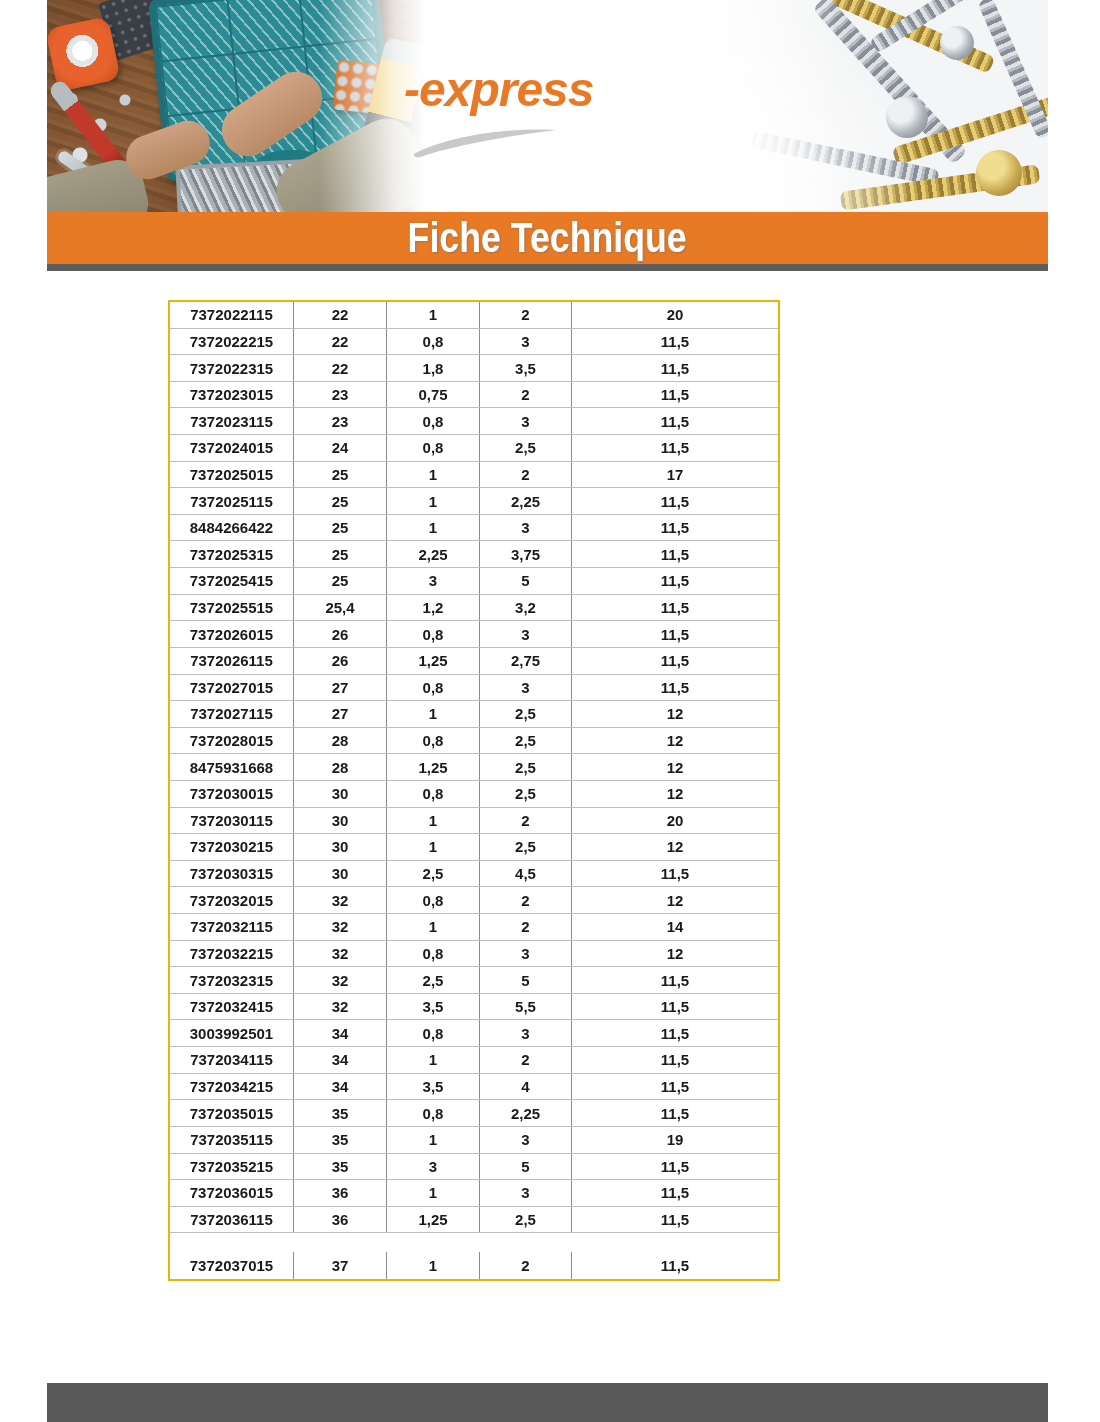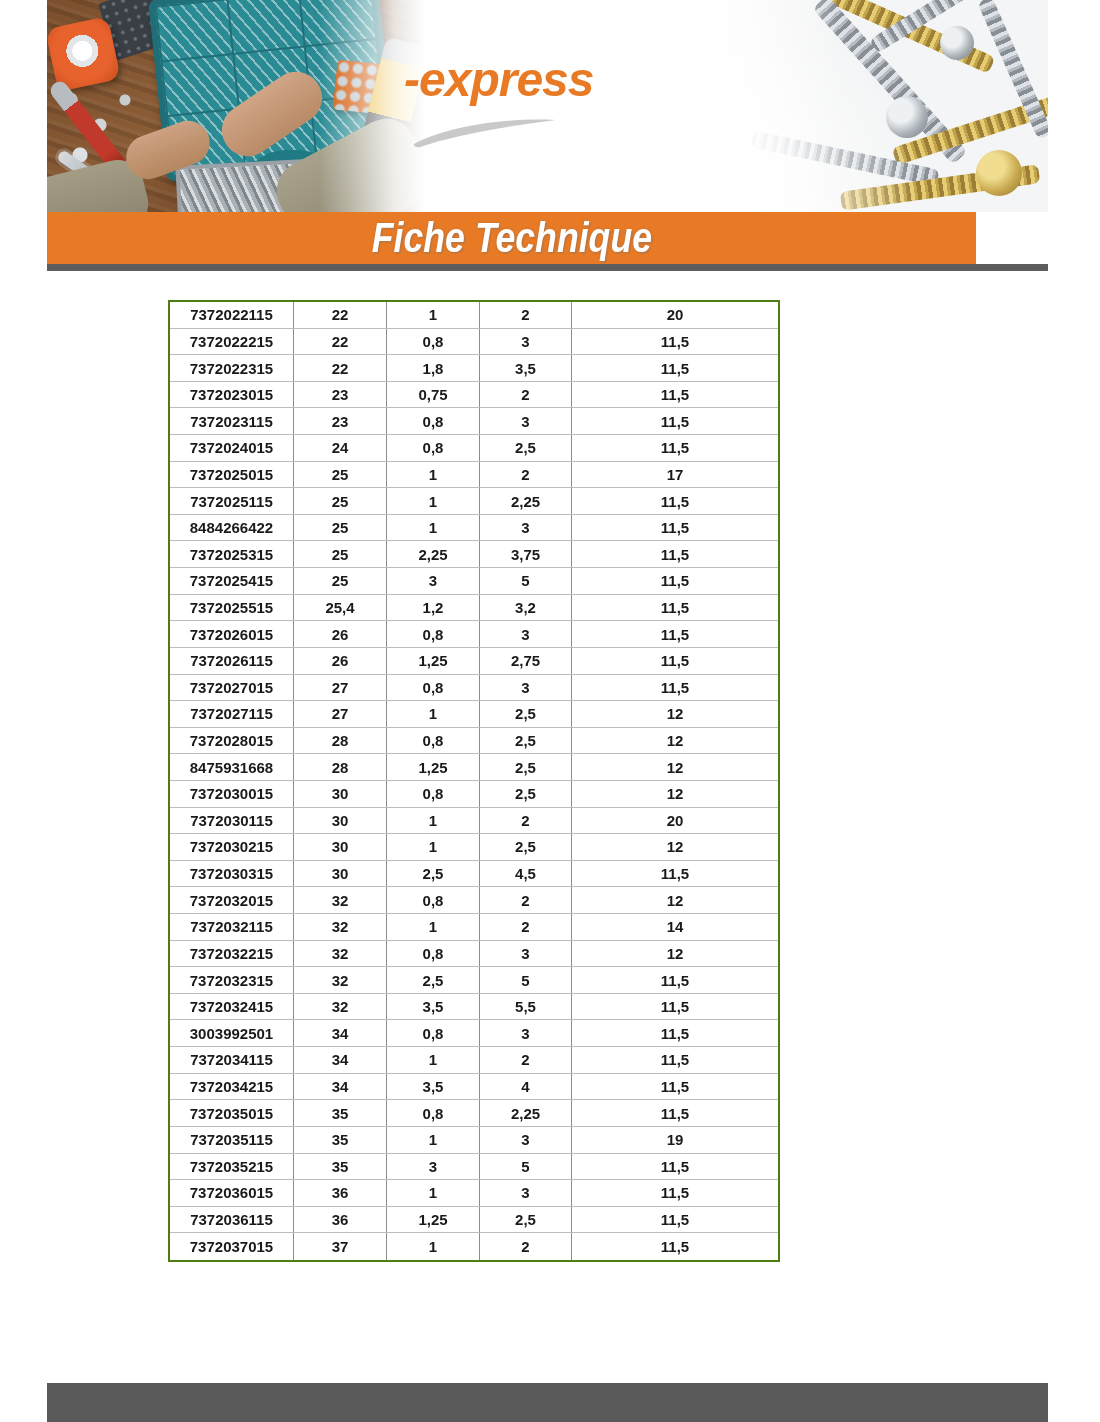--- a/index.html
+++ b/index.html
@@ -72,34 +72,34 @@
   .screw-head.goldh{background:radial-gradient(circle at 35% 35%,#f0dd90 0 30%,#c9a94f 60%,#8d7230 100%);}
   .photo-right-fade{position:absolute;inset:0;
     background:
       radial-gradient(circle at 0% 100%,#fff 0%,rgba(255,255,255,.75) 28%,rgba(255,255,255,0) 55%),
       linear-gradient(to right,#fff 0%,rgba(255,255,255,.85) 14%,rgba(255,255,255,0) 42%);}
   
   .logo{position:absolute;left:402px;top:56px;width:300px;}
   .logo-text{display:flex;align-items:baseline;white-space:nowrap;}
   .logo-vis{font-size:70px;font-weight:800;letter-spacing:-4px;color:var(--logo-gray,#55565a);line-height:1;}
   .logo-express{font-size:48px;font-weight:700;font-style:italic;letter-spacing:-1px;
-    color:var(--orange,#e87a25);line-height:1;margin-left:2px;}
+    color:var(--orange,#e87a25);line-height:1;margin-left:2px;margin-top:10px;}
   .swoosh{display:block;margin:10px 0 0 8px;}
   
-  .banner{position:absolute;left:47px;top:212px;width:929px;height:52px;background:var(--orange,#e87a25);
-    display:flex;align-items:center;justify-content:center;font-style:italic;}
+  .banner{position:absolute;left:47px;top:212px;width:1001px;height:52px;background:var(--orange,#e87a25);
+    display:flex;align-items:center;justify-content:center;}
   .banner-title{color:#fff;font-size:42px;font-weight:800;letter-spacing:0;line-height:1;
     transform:scaleX(.85);transform-origin:center;
     text-shadow:0 0 3px rgba(100,100,100,.35),2px 2px 0 rgba(120,120,120,.25);}
   .banner-shadow{position:absolute;left:47px;top:264px;width:1001px;height:7px;background:var(--bar-gray,#5d5d5d);}
   
-  .spec-table{position:absolute;left:168px;top:300px;width:612px;border:2px solid #4d7c0f;
+  .spec-table{position:absolute;left:168px;top:300px;width:612px;border:2px solid #eab308;
     box-sizing:border-box;background:#fff;}
   .trow{display:flex;height:26.62px;box-sizing:border-box;border-bottom:1px solid #bdbdbd;align-items:stretch;}
-  .trow:last-child{border-bottom:none;}
+  .trow:last-child{border-bottom:none;margin-top:19px;}
   .trow.header-row{border-top:2px solid #2e2e2e;border-bottom:1px solid #8c8c8c;}
   .tcell{display:flex;align-items:center;justify-content:center;box-sizing:border-box;
     border-right:1px solid #8c8c8c;font-size:15px;font-weight:700;color:#1a1a1a;line-height:1;}
   .tcell:last-child{border-right:none;}
   .tcell:nth-child(1){width:124px;}
   .tcell:nth-child(2){width:93px;}
   .tcell:nth-child(3){width:93px;}
   .tcell:nth-child(4){width:92px;}
   .tcell:nth-child(5){flex:1;}
   

